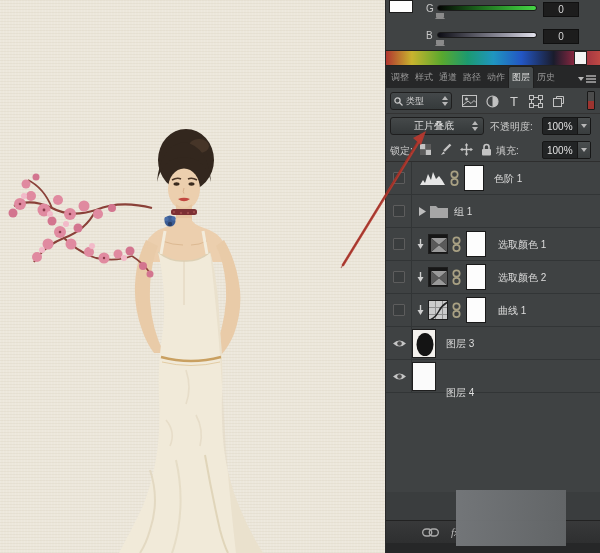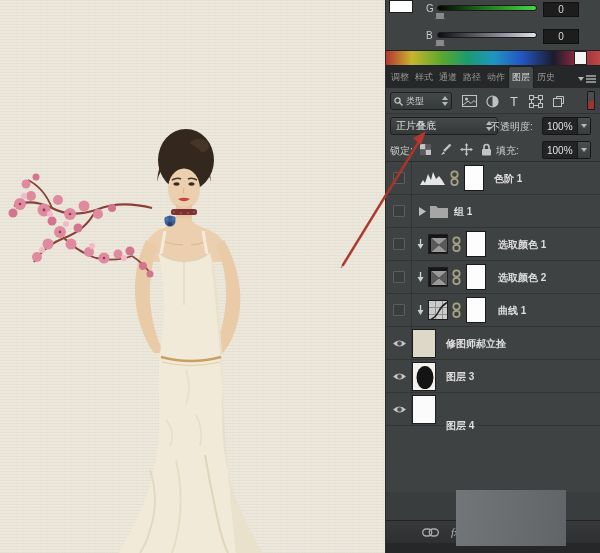--- a/index.html
+++ b/index.html
@@ -42,39 +42,39 @@
   
   .filterrow{left:0;top:88px;width:215px;height:26px;background:#3f4243;border-bottom:1px solid #333;}
   .kind-combo{position:absolute;left:4px;top:4px;width:62px;height:18px;background:linear-gradient(#44484a,#353a3b);
     border:1px solid #1f1f1f;border-radius:3px;display:flex;align-items:center;gap:3px;padding:0 3px;}
   .kind-combo .txt{font-size:9px;color:#d2d2d2;}
   .ficons{position:absolute;left:76px;top:4px;display:flex;align-items:center;gap:9px;height:18px;}
   .ftoggle{position:absolute;right:6px;top:3px;width:8px;height:19px;background:linear-gradient(#4c4c4c 0 55%,#9e3430 55%);border:1px solid #191919;border-radius:1px;}
 
   
   .blendrow{left:0;top:114px;width:215px;height:24px;background:#3f4243;}
-  .blend-select{position:absolute;left:4px;top:3px;width:108px;height:18px;background:linear-gradient(#45494a,#343839);
-    border:1px solid #1e1e1e;border-radius:3px;display:flex;align-items:center;padding:0 5px;}
+  .blend-select{position:absolute;left:4px;top:3px;width:94px;height:18px;background:linear-gradient(#45494a,#343839);
+    border:1px solid #1e1e1e;border-radius:3px;display:flex;align-items:center;padding:0 5px;text-align:center;}
   .blend-select .txt{font-size:10px;color:#e0e0e0;flex:1;}
   .updown{display:flex;flex-direction:column;gap:2px;}
   .tri-up{width:0;height:0;border-left:3.5px solid transparent;border-right:3.5px solid transparent;border-bottom:4px solid #b8b8b8;}
   .tri-dn{width:0;height:0;border-left:3.5px solid transparent;border-right:3.5px solid transparent;border-top:4px solid #b8b8b8;}
   .small-label{font-size:10px;color:#cccccc;}
   .pct-box{position:absolute;height:18px;background:#222425;border:1px solid #161616;border-radius:2px;display:flex;align-items:center;}
   .pct-box .v{font-size:10px;color:#e2e2e2;padding:0 4px;min-width:30px;text-align:right;}
   .pct-box .dd{width:13px;height:100%;background:linear-gradient(#4a4e4f,#393d3e);border-left:1px solid #161616;
     display:flex;align-items:center;justify-content:center;}
 
   
   .lockrow{left:0;top:138px;width:215px;height:24px;background:#3f4243;border-bottom:1px solid #2e2e2e;}
   .lockicons{position:absolute;left:34px;top:5px;display:flex;gap:8px;align-items:center;}
 
   
   .layers{left:0;top:162px;width:215px;height:330px;background:#3f4243;}
-  .lrow{position:relative;width:215px;height:33px;border-bottom:1px solid #323536;font-weight:bold;}
+  .lrow{position:relative;width:215px;height:33px;border-bottom:1px solid #323536;}
   .lrow.selected{background:#6b7582;}
   .eyecell{position:absolute;left:0;top:0;width:26px;height:100%;border-right:1px solid #323536;}
   .eyebox{position:absolute;left:7px;top:10px;width:12px;height:12px;border:1px solid #5d5d5d;background:#3a3d3e;border-radius:1px;}
   .eyeicon{position:absolute;left:6px;top:11px;}
   .lname{position:absolute;top:10px;font-size:10px;color:#dedede;white-space:nowrap;}
   .lrow.selected .lname{color:#ffffff;text-decoration:underline;}
   .thumb{position:absolute;top:2px;border:1px solid #1e1e1e;}
   .mask{width:20px;height:26px;background:#fdfdfd;border:1px solid #191919;position:absolute;top:3px;}
   .checker{background:repeating-conic-gradient(#c7c7c7 0% 25%, #f6f6f6 0% 50%) 0 0/8px 8px;}
   .sel-outline{outline:1px solid #e9e9e9;}
@@ -421,30 +421,20 @@
         <svg class="abs" style="left:66px;top:8px;" width="9" height="17">
             <circle cx="4.5" cy="4.5" r="3.2" fill="none" stroke="#a9a184" stroke-width="1.7"></circle>
             <circle cx="4.5" cy="12" r="3.2" fill="none" stroke="#a9a184" stroke-width="1.7"></circle>
           </svg>
         <div class="mask" style="left:80px;"></div>
         <div class="lname" style="left:112px;">曲线 1</div>
       </div>
 
 
 
-      <div class="lrow">
-        <div class="eyecell">
-          <svg class="eyeicon" width="15" height="11">
-              <path d="M1,5.5 Q7.5,-0.5 14,5.5 Q7.5,11.5 1,5.5 Z" fill="#c6c6c6"></path>
-              <circle cx="7.5" cy="5.5" r="2.3" fill="#4a4a4a"></circle>
-            </svg>
-        </div>
-        <div class="thumb" style="left:26px;width:24px;height:29px;background:#ddd8c8;"></div>
-        <div class="lname" style="left:60px;">修图师郝立拴</div>
-      </div>
 
       <div class="lrow">
         <div class="eyecell">
           <svg class="eyeicon" width="15" height="11">
               <path d="M1,5.5 Q7.5,-0.5 14,5.5 Q7.5,11.5 1,5.5 Z" fill="#c6c6c6"></path>
               <circle cx="7.5" cy="5.5" r="2.3" fill="#4a4a4a"></circle>
             </svg>
         </div>
         <div class="thumb" style="left:26px;width:24px;height:29px;background:#f4f2ee;">
           <svg width="24" height="29">

